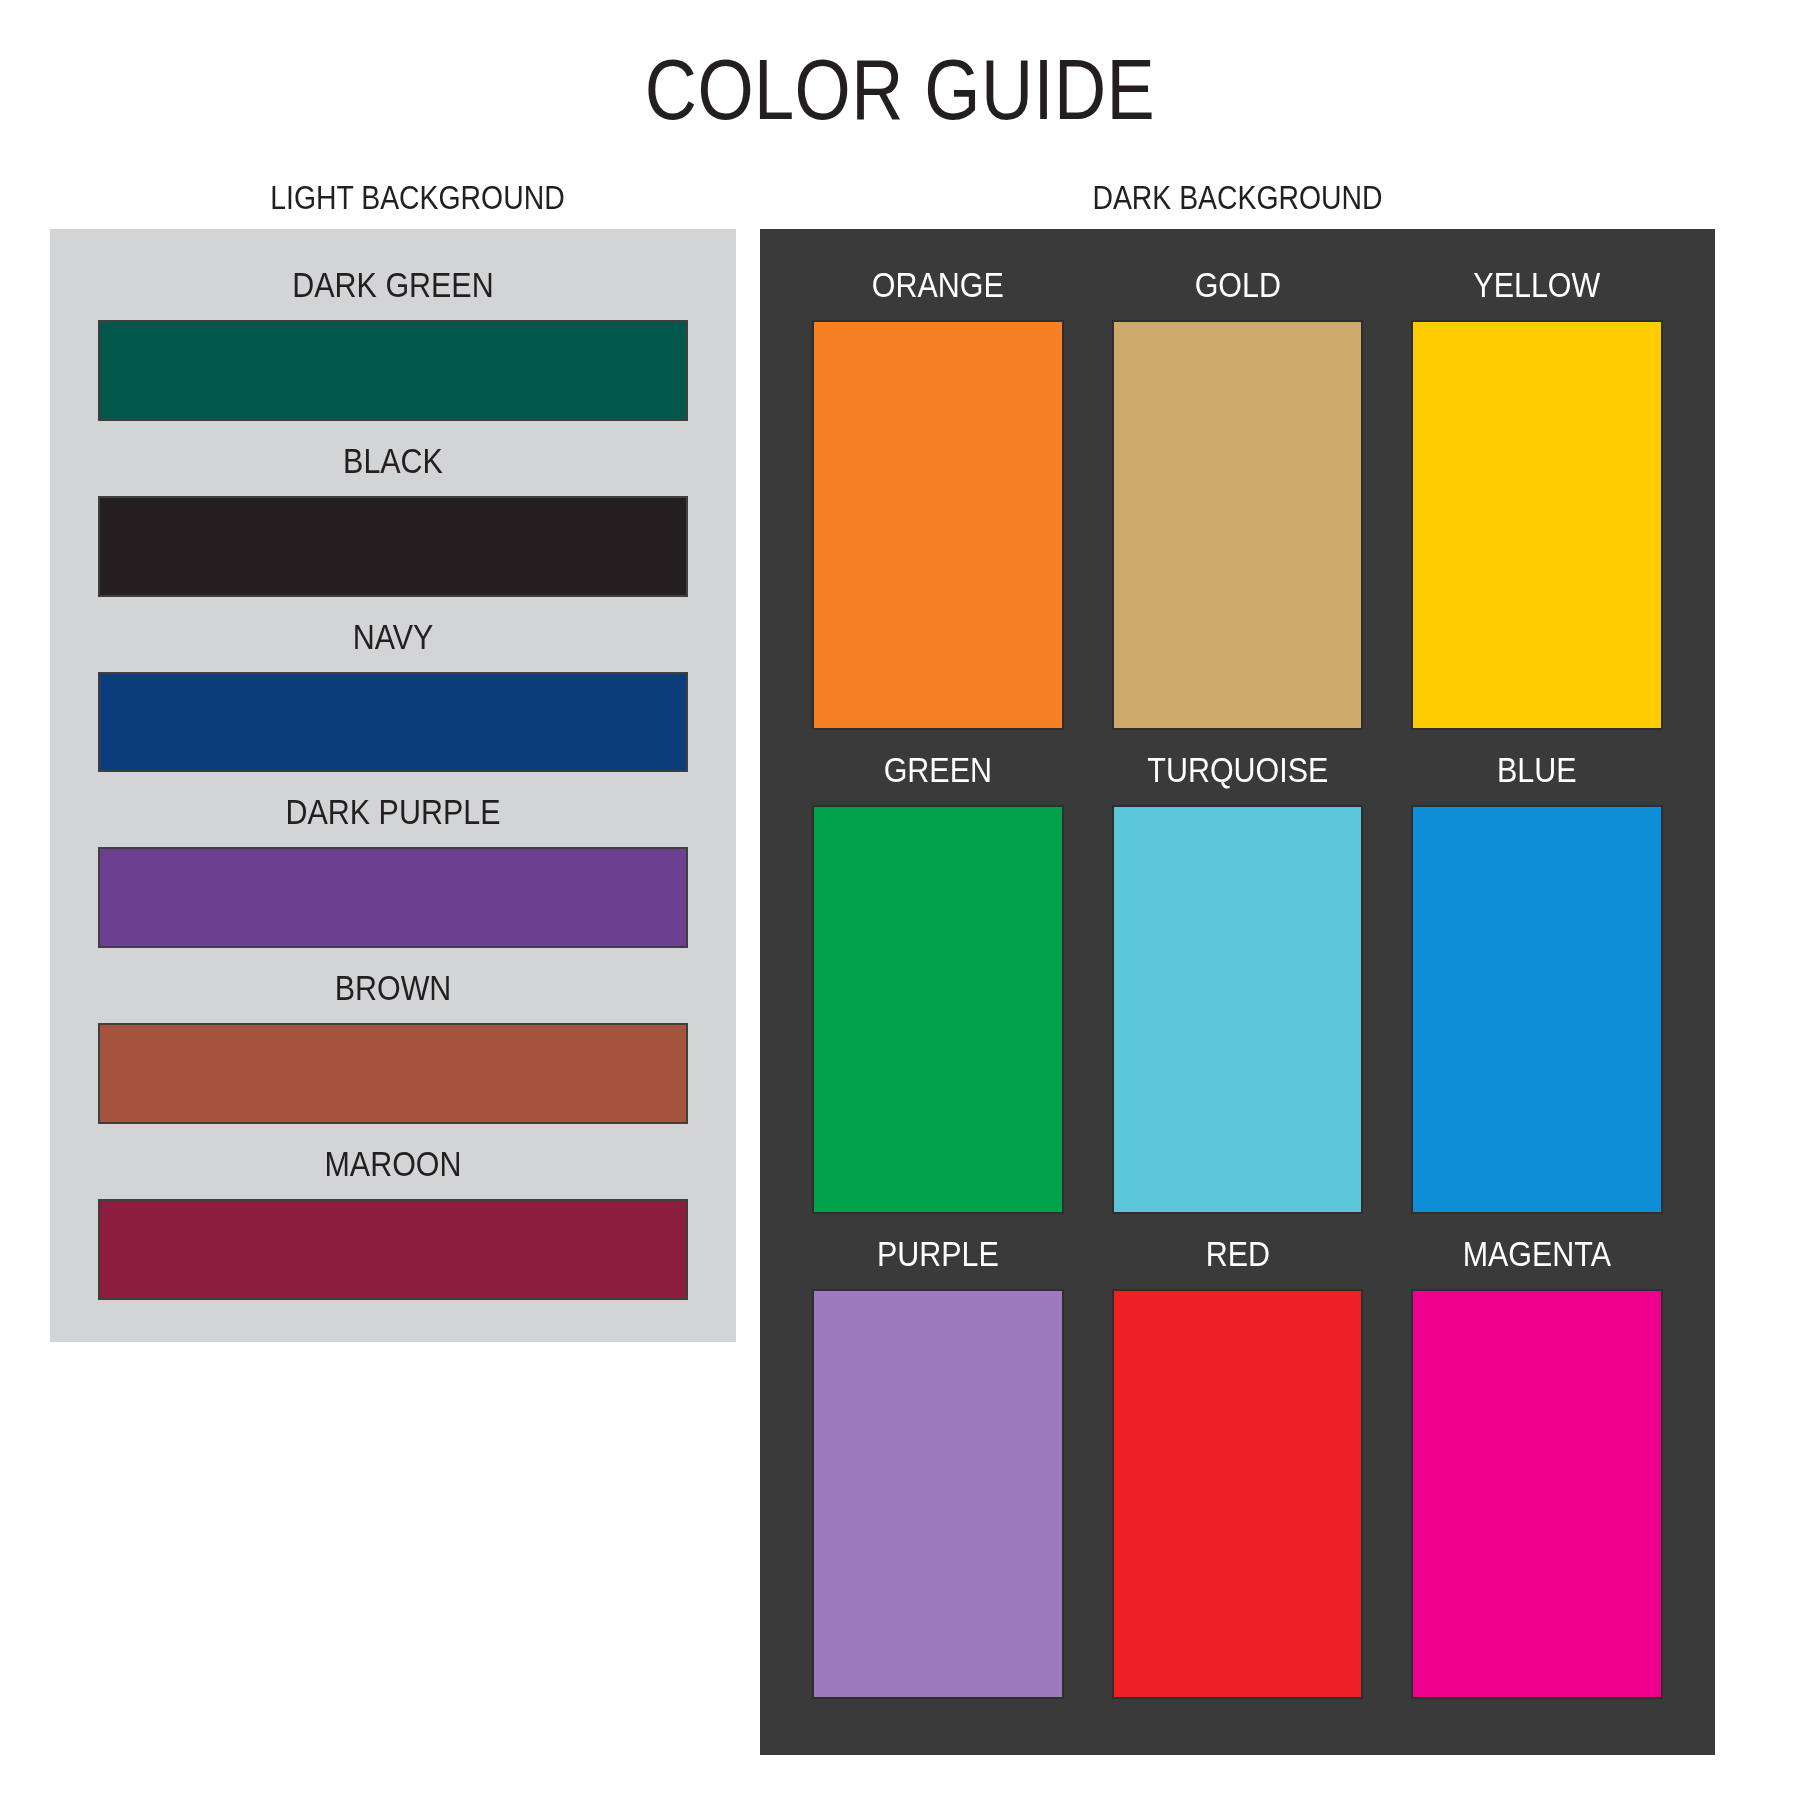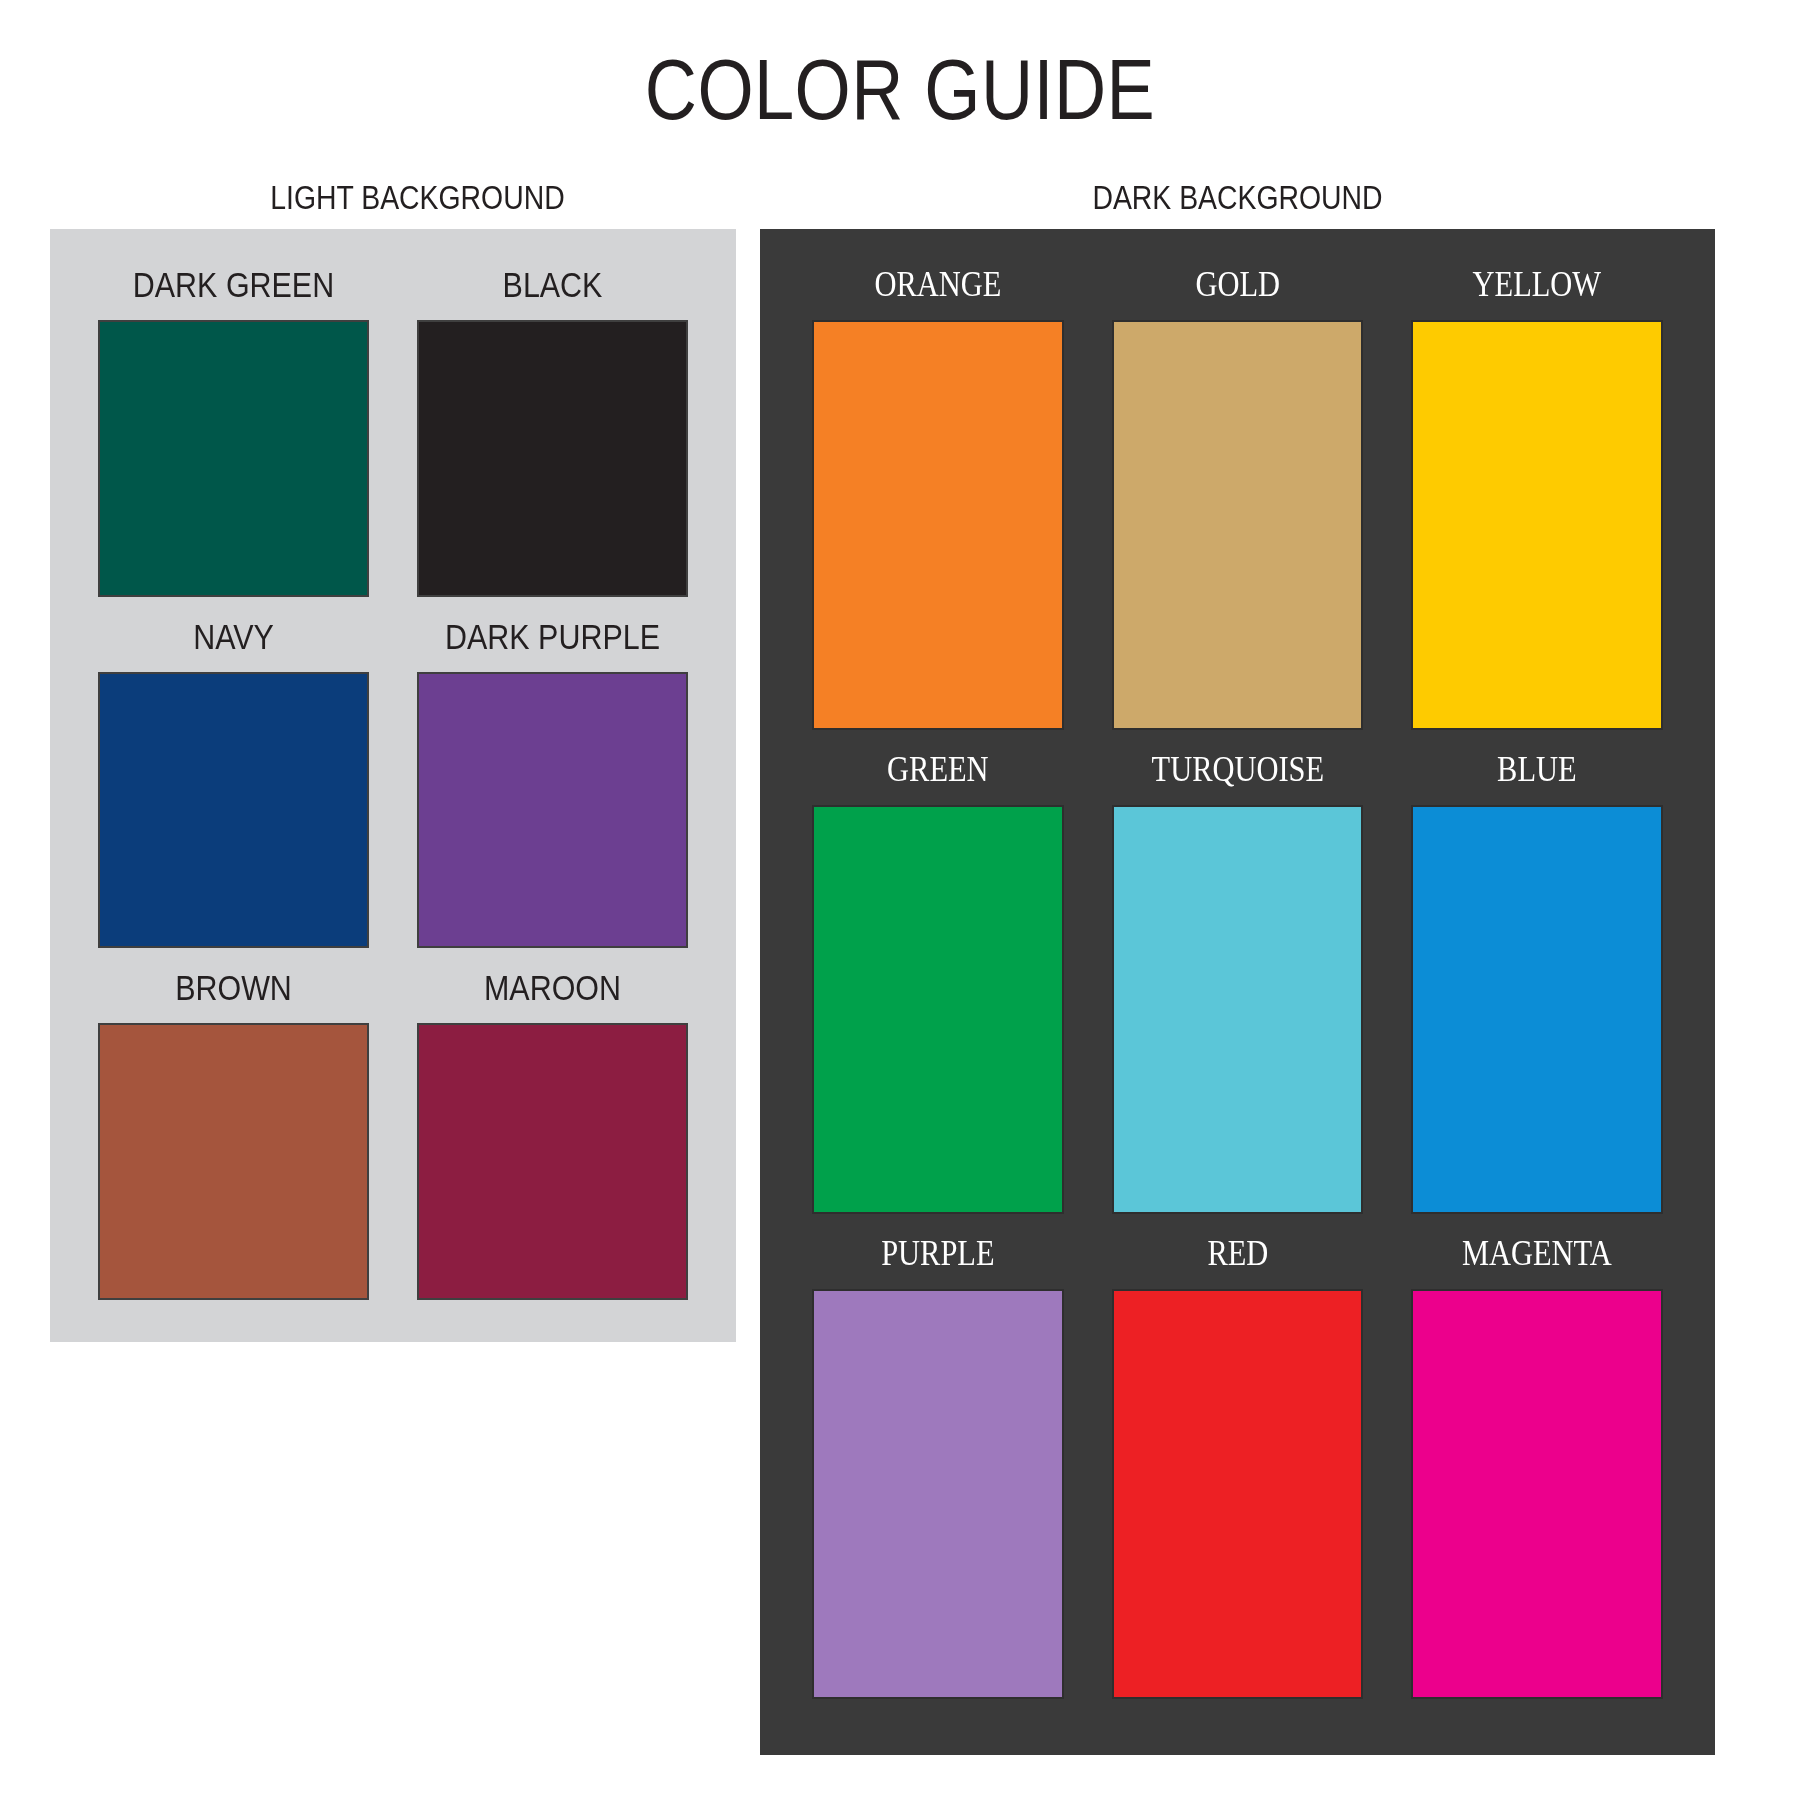--- a/index.html
+++ b/index.html
@@ -67,31 +67,30 @@
   }
 
   
   .grid {
     display: grid;
     width: 100%;
     height: 100%;
     box-sizing: border-box;
   }
   #grid-light {
-    grid-template-columns: repeat(2, 1fr);
+    grid-template-columns: repeat(1, 1fr);
     padding: 16px 48px 42px 48px;
     column-gap: 48px;
     row-gap: 0px;
   }
   #grid-dark {
     grid-template-columns: repeat(3, 1fr);
     padding: 16px 52px 56px 52px;
     column-gap: 48px;
     row-gap: 0px;
-    font-family: Liberation Serif, serif;
   }
 
   .swatch-cell {
     display: flex;
     flex-direction: column;
     align-items: stretch;
     justify-content: flex-start;
   }
   .swatch-label {
     text-align: center;

